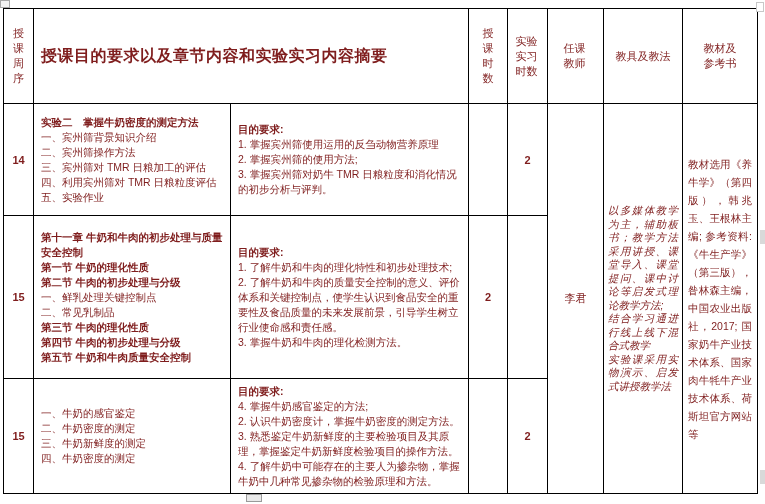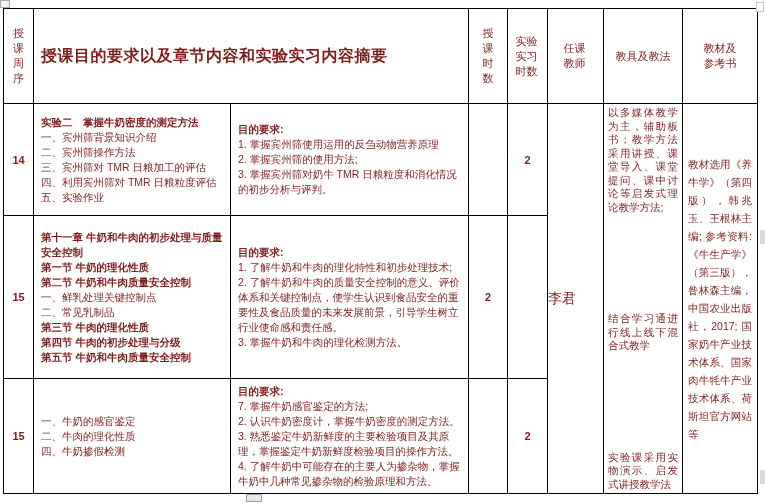--- a/index.html
+++ b/index.html
@@ -24,23 +24,23 @@
   .vert1{width:12px;word-break:break-all;text-align:center;}
   .vert2{width:24px;word-break:break-all;text-align:left;}
   .vert3{width:38px;word-break:break-all;text-align:center;}
   .h-main{display:flex;align-items:center;font-size:16px;font-weight:bold;padding-left:7px;letter-spacing:0.5px;text-align:right;}
   
   .cc{display:flex;flex-direction:column;justify-content:center;
       font-size:10.5px;line-height:15px;padding:2px 4px 2px 7px;}
   .cc .ln{white-space:normal;}
   .ln.b{font-weight:bold;}
   .num{display:flex;align-items:center;justify-content:center;font-size:11px;font-weight:bold;}
-  .teach{display:flex;align-items:center;justify-content:flex-start;font-size:14px;font-family:Liberation Serif, serif;}
-  .meth{display:flex;flex-direction:column;justify-content:space-between;
-        font-size:10.5px;line-height:13.5px;padding:2px 4px;text-align:justify;}
+  .teach{display:flex;align-items:center;justify-content:center;font-size:11px;font-family:Liberation Serif, serif;}
+  .meth{display:flex;flex-direction:column;justify-content:center;
+        font-size:10.5px;line-height:13.5px;padding:2px 4px;text-align:justify;font-style:italic;}
   .book{display:flex;flex-direction:column;justify-content:center;
         font-size:10.5px;line-height:18px;padding:2px 5px;text-align:justify;}
   
   .a-hweek{grid-area:1/1/2/2}.a-hcontent{grid-area:1/2/2/4}.a-hlec{grid-area:1/4/2/5}
   .a-hlab{grid-area:1/5/2/6}.a-hteach{grid-area:1/6/2/7}.a-hmeth{grid-area:1/7/2/8}
   .a-htext{grid-area:1/8/2/9}
   .a-w1{grid-area:2/1/3/2}.a-o1{grid-area:2/2/3/3}.a-j1{grid-area:2/3/3/4}.a-l1{grid-area:2/4/3/5}.a-b1{grid-area:2/5/3/6}
   .a-w2{grid-area:3/1/4/2}.a-o2{grid-area:3/2/4/3}.a-j2{grid-area:3/3/4/4}.a-l2{grid-area:3/4/4/5}.a-b2{grid-area:3/5/4/6}
   .a-w3{grid-area:4/1/5/2}.a-o3{grid-area:4/2/5/3}.a-j3{grid-area:4/3/5/4}.a-l3{grid-area:4/4/5/5}.a-b3{grid-area:4/5/5/6}
   .a-teach{grid-area:2/6/5/7}.a-meth{grid-area:2/7/5/8}.a-text{grid-area:2/8/5/9}
@@ -106,21 +106,21 @@
     <div class="c num a-b1">
       <span>2</span>
     </div>
 
     <div class="c num a-w2">
       <span>15</span>
     </div>
     <div class="c cc a-o2">
         <div class="ln b">第十一章 牛奶和牛肉的初步处理与质量安全控制</div>
         <div class="ln b">第一节 牛奶的理化性质</div>
-        <div class="ln b">第二节 牛奶和牛肉质量安全控制</div>
+        <div class="ln b">第二节 牛肉的初步处理与分级</div>
         <div class="ln">一、鲜乳处理关键控制点</div>
         <div class="ln">二、常见乳制品</div>
         <div class="ln b">第三节 牛肉的理化性质</div>
         <div class="ln b">第四节 牛肉的初步处理与分级</div>
         <div class="ln b">第五节 牛奶和牛肉质量安全控制</div>
       </div>
     <div class="c cc a-j2">
         <div class="ln b">目的要求:</div>
         <div class="ln">1. 了解牛奶和牛肉的理化特性和初步处理技术;</div>
         <div class="ln">2. 了解牛奶和牛肉的质量安全控制的意义、评价体系和关键控制点，使学生认识到食品安全的重要性及食品质量的未来发展前景，引导学生树立行业使命感和责任感。</div>
@@ -131,26 +131,27 @@
     </div>
     <div class="c num a-b2">
       <span></span>
     </div>
 
     <div class="c num a-w3">
       <span>15</span>
     </div>
     <div class="c cc a-o3">
         <div class="ln">一、牛奶的感官鉴定</div>
-        <div class="ln">二、牛肉的理化性质</div>
-        <div class="ln">四、牛奶掺假检测</div>
+        <div class="ln">二、牛奶密度的测定</div>
+        <div class="ln">三、牛奶新鲜度的测定</div>
+        <div class="ln">四、牛奶密度的测定</div>
       </div>
     <div class="c cc a-j3">
         <div class="ln b">目的要求:</div>
-        <div class="ln">7. 掌握牛奶感官鉴定的方法;</div>
+        <div class="ln">4. 掌握牛奶感官鉴定的方法;</div>
         <div class="ln">2. 认识牛奶密度计，掌握牛奶密度的测定方法。</div>
         <div class="ln">3. 熟悉鉴定牛奶新鲜度的主要检验项目及其原理，掌握鉴定牛奶新鲜度检验项目的操作方法。</div>
         <div class="ln">4. 了解牛奶中可能存在的主要人为掺杂物，掌握牛奶中几种常见掺杂物的检验原理和方法。</div>
       </div>
     <div class="c num a-l3">
       <span></span>
     </div>
     <div class="c num a-b3">
       <span>2</span>
     </div>

